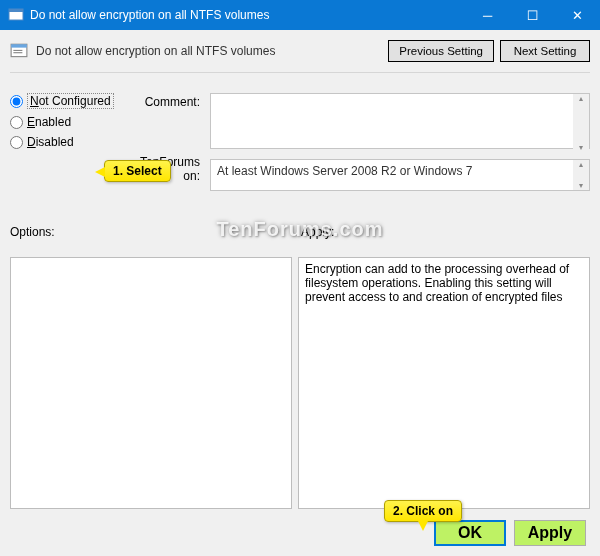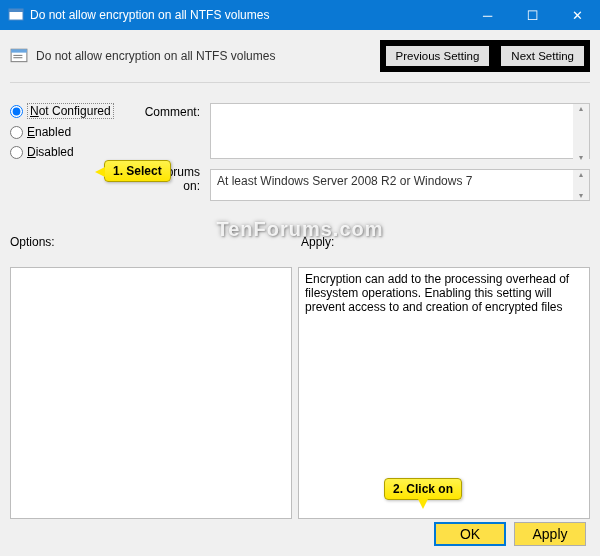--- a/index.html
+++ b/index.html
@@ -10,21 +10,21 @@
 .titlebar .title { flex: 1; }
 .titlebar .ctrls { display: flex; height: 100%; }
 .titlebar .ctrls div { width: 45px; display: flex; align-items: center; justify-content: center; font-size: 13px; }
 .titlebar .ctrls .close { background: transparent; }
 
 .content { background: #f0f0f0; padding: 4px 10px 0 10px; height: calc(100% - 30px); position: relative; }
 
 .header-row { display: flex; align-items: center; padding: 6px 0 10px 0; }
 .header-row .hicon { width: 18px; height: 18px; margin-right: 8px; }
 .header-row .htitle { flex: 1; font-size: 12px; color: #333; }
-.header-row button { font-size: 11.5px; padding: 4px 10px; min-width: 90px; background: #e1e1e1; border: 6px solid #000000; }
+.header-row button { font-size: 11.5px; padding: 4px 10px; min-width: 90px; background: #e1e1e1; border: 1px solid #000000; margin-left: 6px; }
 
 .rule { border-top: 1px solid #d6d6d6; margin-bottom: 10px; }
 
 .config-row { display: flex; gap: 10px; margin-top: 20px; }
 .radios { width: 110px; }
 .radio { display: flex; align-items: center; font-size: 12px; margin-bottom: 6px; position: relative; }
 .radio input { margin-right: 4px; }
 .radio .dotted { border: 1px dotted #888; padding: 0 2px; }
 .labels-col { width: 70px; font-size: 12px; text-align: right; padding-top: 2px; }
 .labels-col div { height: 60px; }
@@ -36,26 +36,26 @@
 .watermark { position: absolute; left: 50%; top: 188px; transform: translateX(-50%); font-size: 20px; font-weight: 600; color: rgba(255,255,255,0.85); text-shadow: 0 0 4px rgba(0,0,0,0.35), 1px 1px 2px rgba(0,0,0,0.3); letter-spacing: 1px; pointer-events: none; z-index: 5; }
 
 .mid-row { display: flex; gap: 6px; margin-top: 10px; font-size: 12px; }
 .mid-row .optlbl { flex: 0 0 285px; }
 .panes { display: flex; gap: 6px; margin-top: 18px; }
 .pane { border: 1px solid #bdbdbd; background: #fff; height: 252px; font-size: 12px; padding: 4px 6px; overflow: auto; }
 .pane.options { flex: 0 0 282px; }
 .pane.help { flex: 1; }
 
 .footer { position: absolute; bottom: 10px; right: 14px; display: flex; gap: 8px; }
-.footer button { font-size: 14px; padding: 3px 0; width: 72px; background: #fde047; border: 1px solid #adadad; }
+.footer button { font-size: 16px; padding: 3px 0; width: 72px; background: #bef264; border: 1px solid #adadad; font-weight: bold; }
 .footer button.focus { border: 2px solid #0078d7; padding: 2px 0; }
 
 .callout { position: absolute; background: linear-gradient(#fff34b,#ffe600); border: 1px solid #b0a000; border-radius: 4px; font-size: 12px; font-weight: 600; padding: 3px 8px; box-shadow: 1px 1px 3px rgba(0,0,0,0.25); z-index: 6; }
 .callout.c1 { left: 104px; top: 130px; }
-.callout.c2 { right: 138px; bottom: 56px; }
+.callout.c2 { right: 138px; bottom: 34px; }
 .callout .tail { position: absolute; width: 0; height: 0; }
 .c1 .tail { left: -10px; top: 6px; border-top: 5px solid transparent; border-bottom: 5px solid transparent; border-right: 10px solid #ffe600; }
 .c2 .tail { left: 50%; bottom: -10px; margin-left: -5px; border-left: 5px solid transparent; border-right: 5px solid transparent; border-top: 10px solid #ffe600; }
 
 .sb-v { position: absolute; right: 1px; top: 1px; bottom: 1px; width: 16px; background: #f0f0f0; display: flex; flex-direction: column; justify-content: space-between; align-items: center; font-size: 8px; color: #888; }
 .rel { position: relative; }
 </style>
 </head>
 <body>
 

